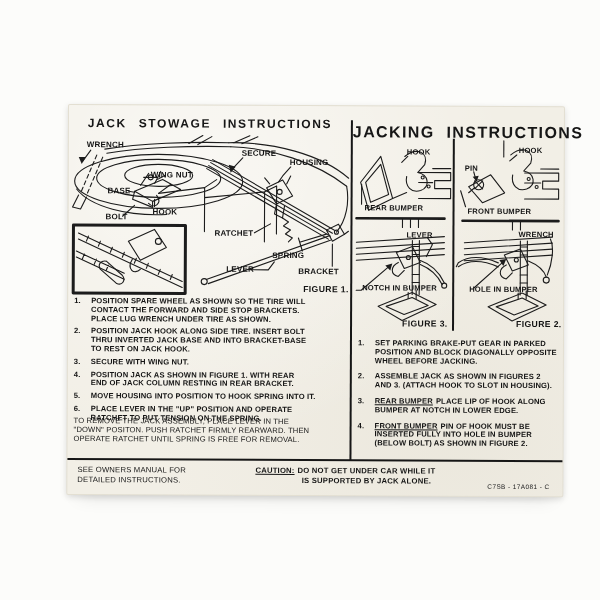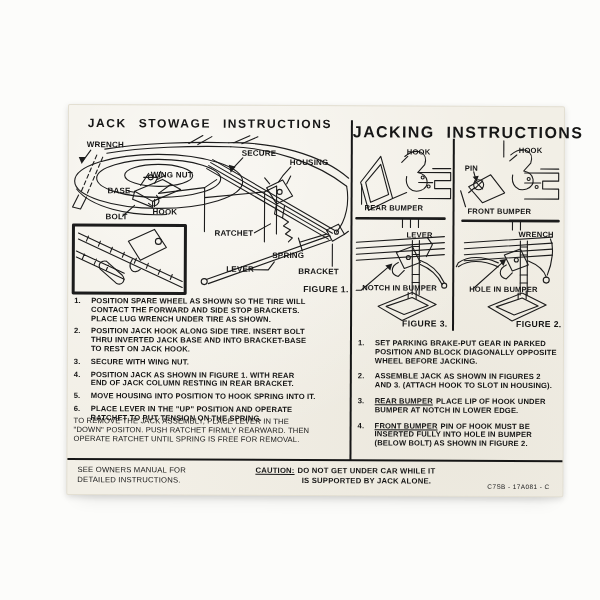--- a/index.html
+++ b/index.html
@@ -278,21 +278,21 @@
 POSITION AND BLOCK DIAGONALLY OPPOSITE
 WHEEL BEFORE JACKING.</span></div>
           </div>
         <div class="step">
             <span class="num">2.</span>
             <div class="txt"><span class="lead"></span><span>ASSEMBLE JACK AS SHOWN IN FIGURES 2
 AND 3. (ATTACH HOOK TO SLOT IN HOUSING).</span></div>
           </div>
         <div class="step">
             <span class="num">3.</span>
-            <div class="txt"><span class="lead">REAR BUMPER</span><span>PLACE LIP OF HOOK UNDER
+            <div class="txt"><span class="lead">REAR BUMPER</span><span>PLACE LIP OF HOOK ALONG
 BUMPER AT NOTCH IN LOWER EDGE.</span></div>
           </div>
         <div class="step">
             <span class="num">4.</span>
             <div class="txt"><span class="lead">FRONT BUMPER</span><span>PIN OF HOOK MUST BE
 INSERTED FULLY INTO HOLE IN BUMPER
 (BELOW BOLT) AS SHOWN IN FIGURE 2.</span></div>
           </div>
       </div>
     </div>

